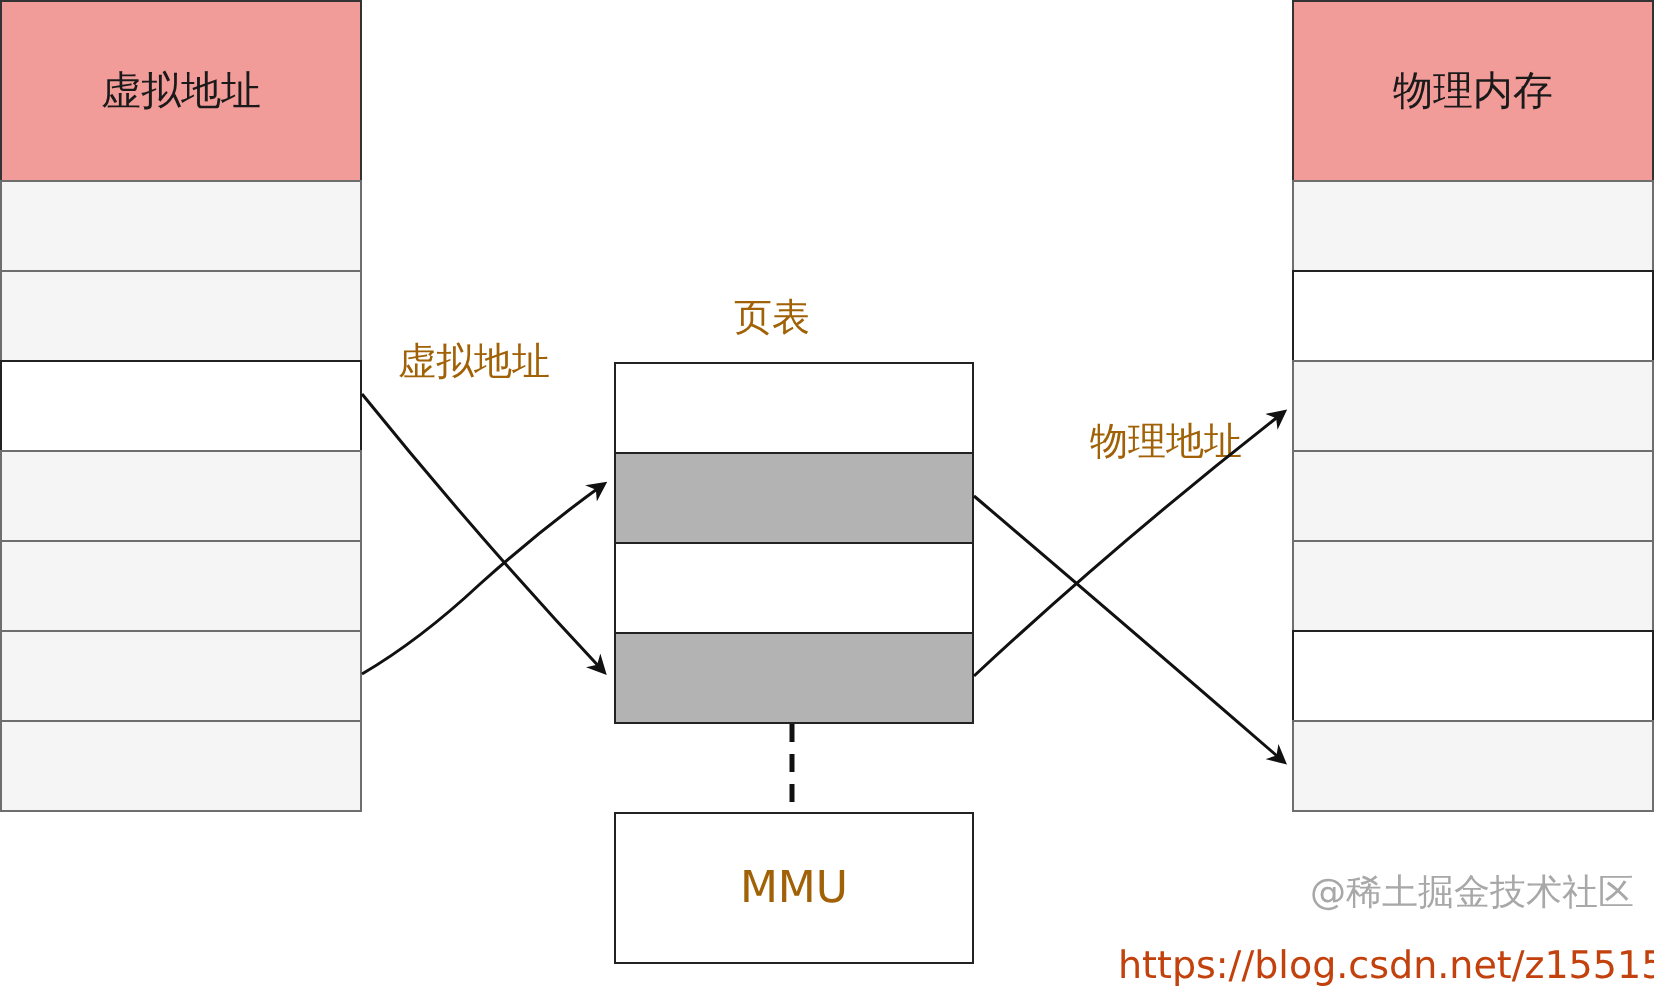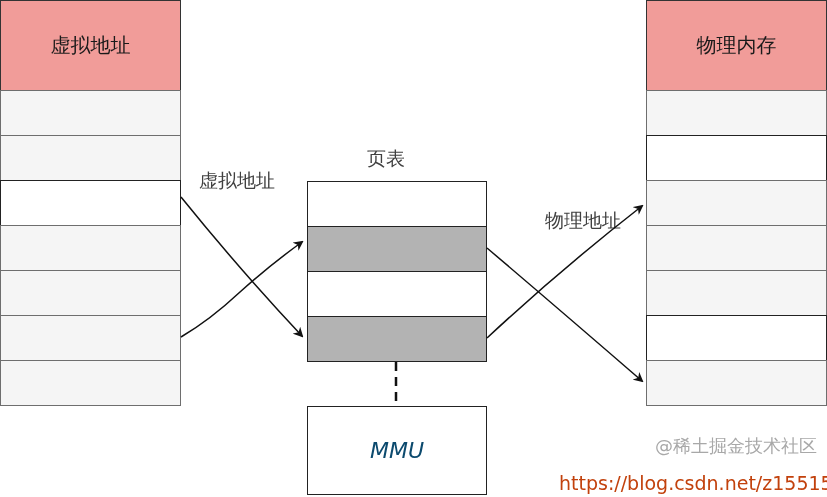--- a/index.html
+++ b/index.html
@@ -6,25 +6,25 @@
   body { width:827px; height:497px; position:relative; overflow:hidden;
          font-family:"DejaVu Sans", sans-serif; }
   .col { position:absolute; box-sizing:border-box; }
   .cell { position:absolute; left:0; width:100%; box-sizing:border-box;
           border:1.5px solid #6e6e6e; }
   .cell.hdr { background:#f19c99; border-color:#333; display:flex; align-items:center; justify-content:center;
               font-size:20px; color:#1a1a1a; }
   .cell.gray { background:#f5f5f5; }
   .cell.white { background:#ffffff; border-color:#222; }
   .cell.dark { background:#b3b3b3; border-color:#222; }
-  .label { position:absolute; font-size:19px; color:#404040; white-space:nowrap; }
+  .label { position:absolute; font-size:19px; color:#a16207; white-space:nowrap; }
   svg#arrows { position:absolute; left:0; top:0; }
-  .mmu { position:absolute; left:307px; top:406px; width:180px; height:89px; box-sizing:border-box;
+  .mmu { position:absolute; left:307px; top:406px; width:180px; height:76px; box-sizing:border-box;
          border:1.5px solid #222; background:#fff; display:flex; align-items:center; justify-content:center;
-         font-size:22px; color:#0c4a6e;font-style:italic; }
+         font-size:22px; color:#a16207; }
   .wm { position:absolute; font-size:19px; color:#c2410c; white-space:nowrap; }
   .wm2 { position:absolute; font-size:18px; color:#a8a8a8; white-space:nowrap; }
 </style>
 </head>
 <body>
 
 <div class="col" style="left:0;top:0;width:181px;height:406px;">
   <div class="cell hdr" style="top:0;height:91px;">虚拟地址</div>
   <div class="cell gray" style="top:90px;height:46px;"></div>
   <div class="cell gray" style="top:135px;height:46px;"></div>

